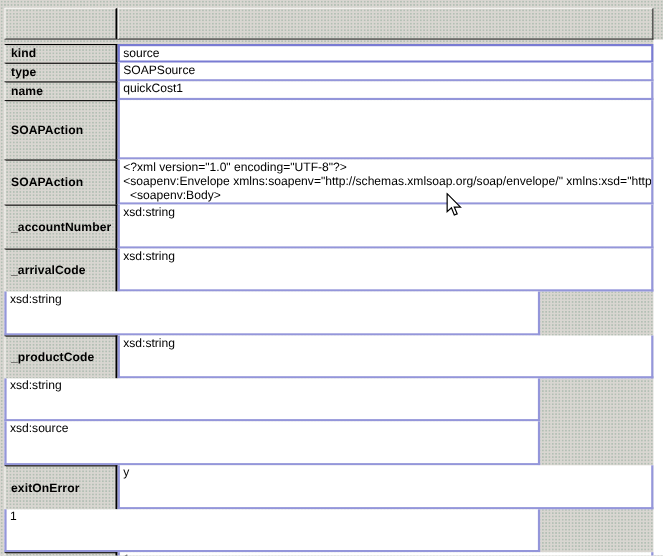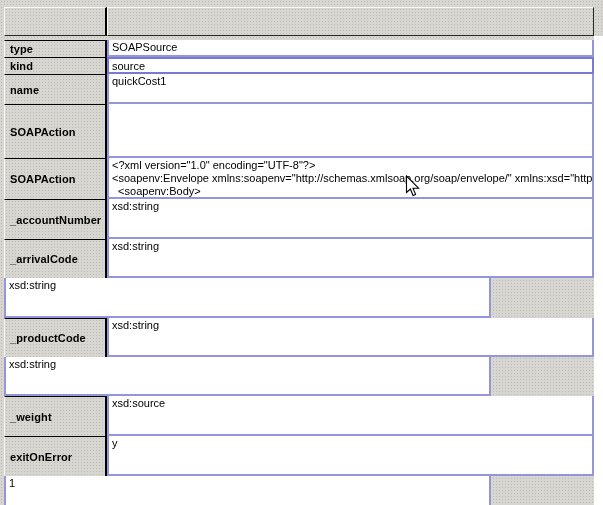--- a/index.html
+++ b/index.html
@@ -85,37 +85,37 @@
       </div>
       <div class="header-cell hright">
         <span class="label-text"></span>
       </div>
     </div>
 
     <div class="body">
 
       <div class="row" style="height:17px">
         <div class="label-cell">
-            <span class="label-text">type</span>
-          </div>
-        <div class="value-cell">
-            <span class="value-text">SOAPSource</span>
-          </div>
-      </div>
-
-      <div class="row" style="height:17px">
-        <div class="label-cell">
             <span class="label-text">kind</span>
           </div>
         <div class="value-cell selected">
             <span class="value-text">source</span>
           </div>
       </div>
 
-      <div class="row" style="height:30px">
+      <div class="row" style="height:17px">
+        <div class="label-cell">
+            <span class="label-text">type</span>
+          </div>
+        <div class="value-cell">
+            <span class="value-text">SOAPSource</span>
+          </div>
+      </div>
+
+      <div class="row" style="height:17px">
         <div class="label-cell">
             <span class="label-text">name</span>
           </div>
         <div class="value-cell">
             <span class="value-text">quickCost1</span>
           </div>
       </div>
 
       <div class="row" style="height:54px">
         <div class="label-cell">
@@ -170,23 +170,20 @@
           </div>
       </div>
 
       <div class="row" style="height:39px">
         <div class="value-cell">
             <span class="value-text">xsd:string</span>
           </div>
       </div>
 
       <div class="row" style="height:40px">
-        <div class="label-cell">
-            <span class="label-text">_weight</span>
-          </div>
         <div class="value-cell">
             <span class="value-text">xsd:source</span>
           </div>
       </div>
 
       <div class="row" style="height:40px">
         <div class="label-cell">
             <span class="label-text">exitOnError</span>
           </div>
         <div class="value-cell">

